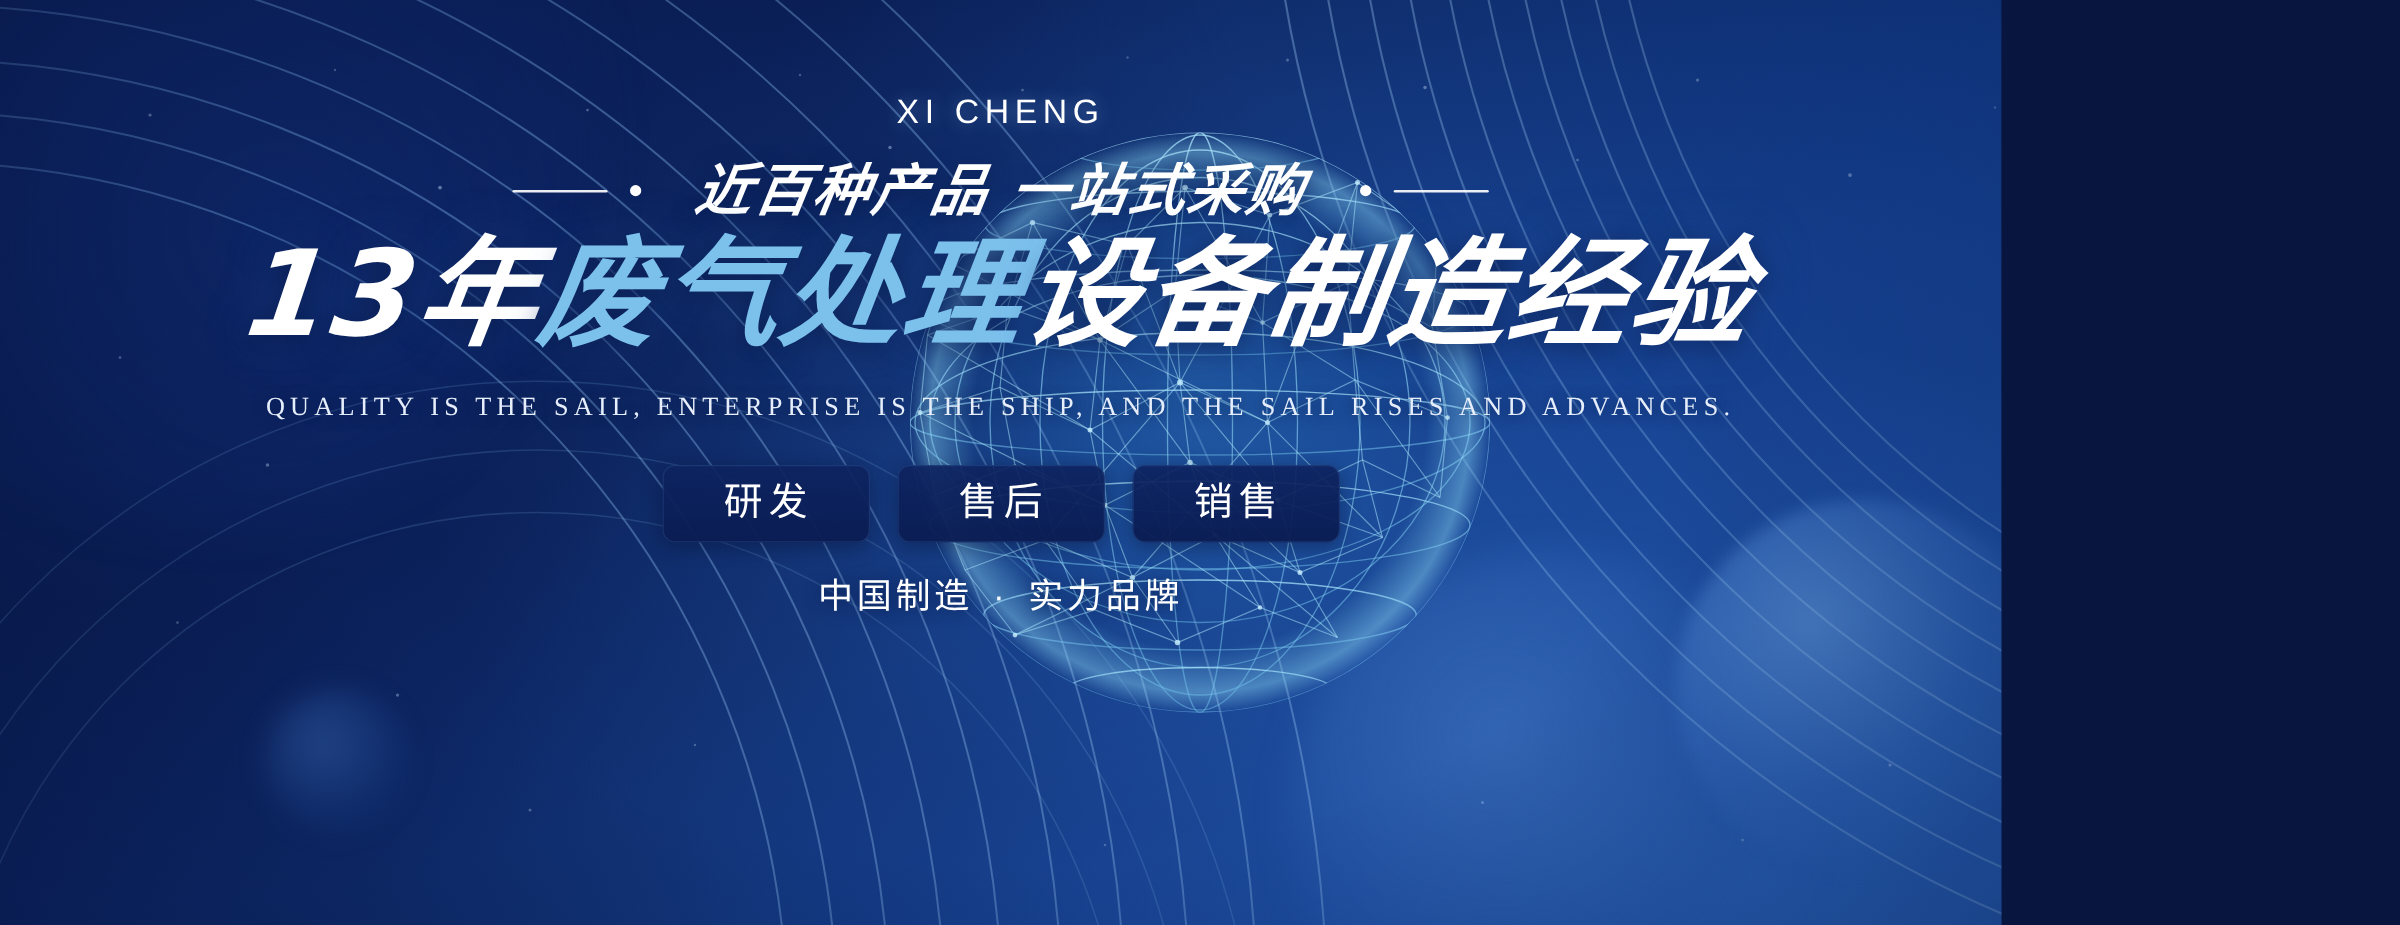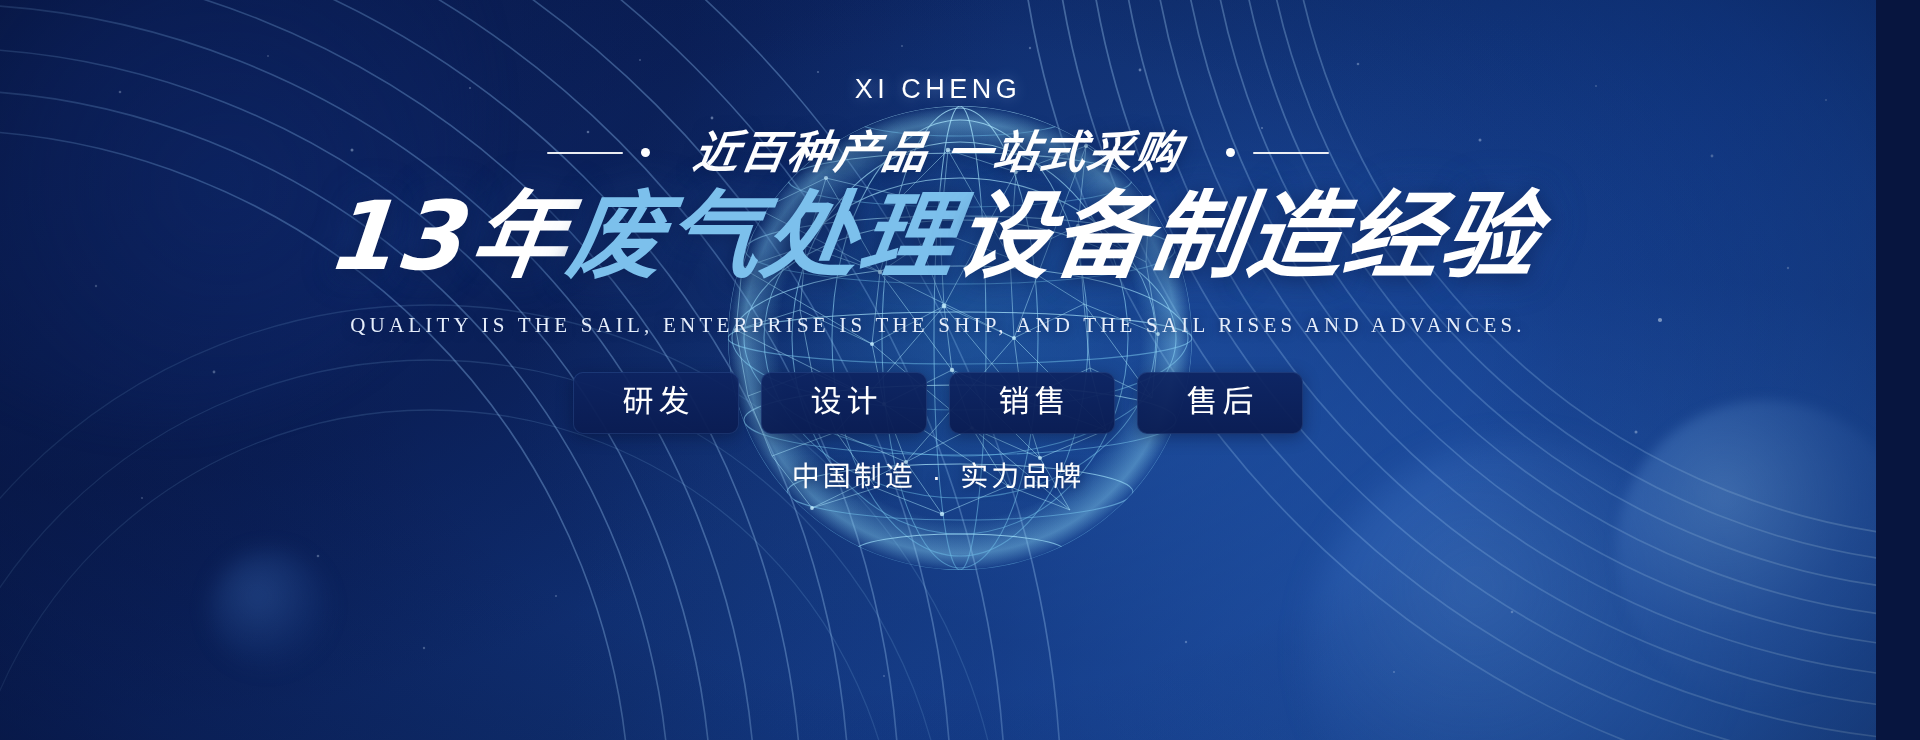--- a/index.html
+++ b/index.html
@@ -3,21 +3,21 @@
 <meta charset="utf-8">
 <title>XI CHENG Banner</title>
 <style>
   html, body {
     margin: 0;
     padding: 0;
     background: #07153f;
   }
   #banner {
     position: relative;
-    width: 1876px;
+    width: 1601px;
     height: 740px;
     overflow: hidden;
     font-family: "Liberation Sans", "DejaVu Sans", sans-serif;
     background:
       radial-gradient(ellipse 900px 620px at 62% 52%,
         rgba(34,86,168,0.55) 0%, rgba(24,62,132,0.28) 45%, rgba(10,32,88,0) 72%),
       radial-gradient(ellipse 1400px 900px at 88% 96%,
         rgba(46,104,190,0.70) 0%, rgba(26,66,142,0.30) 48%, rgba(9,28,80,0) 78%),
       radial-gradient(ellipse 1100px 800px at 4% 6%,
         rgba(14,38,102,0.85) 0%, rgba(9,26,76,0.55) 55%, rgba(7,21,66,0) 85%),
@@ -389,21 +389,20 @@
           <span class="bar"></span>
       </span>
     </div>
 
     <div class="headline"><span>13年</span><span class="hl">废气处理</span><span>设备制造经验</span></div>
 
     <div class="tagline-en">QUALITY IS THE SAIL, ENTERPRISE IS THE SHIP, AND THE SAIL RISES AND ADVANCES.</div>
 
     <div class="tags">
       <div class="tag">研发</div>
-      <div class="tag">设计</div>
+      <div class="tag">售后</div>
       <div class="tag">销售</div>
-      <div class="tag">售后</div>
     </div>
 
     <div class="bottom-line"><span>中国制造</span><span class="sep">·</span><span>实力品牌</span></div>
 
   </div>
 </div>
 
 </body></html>

